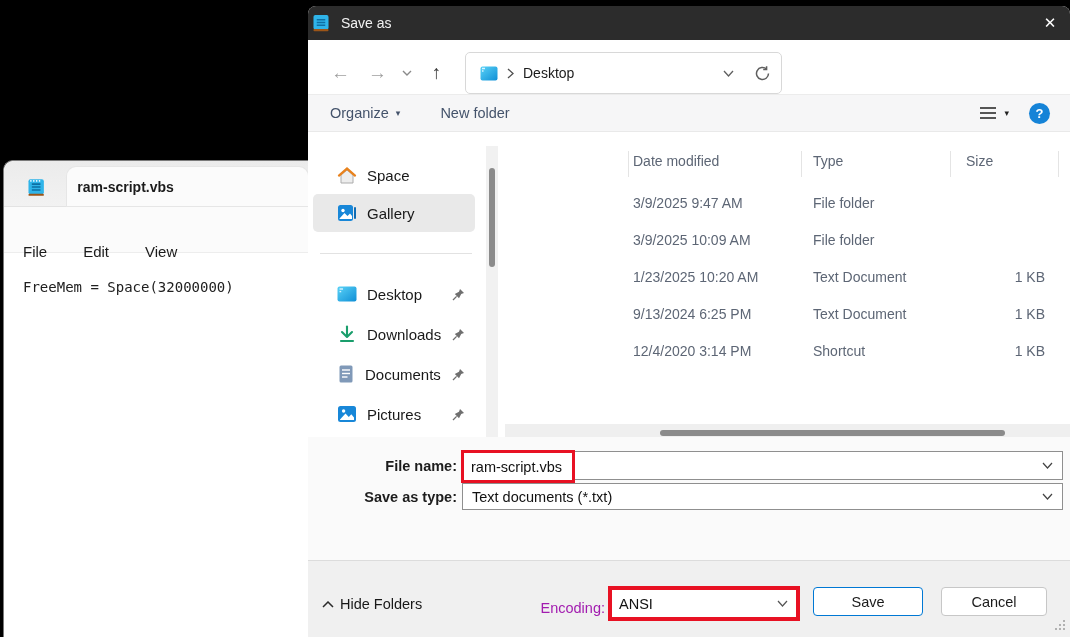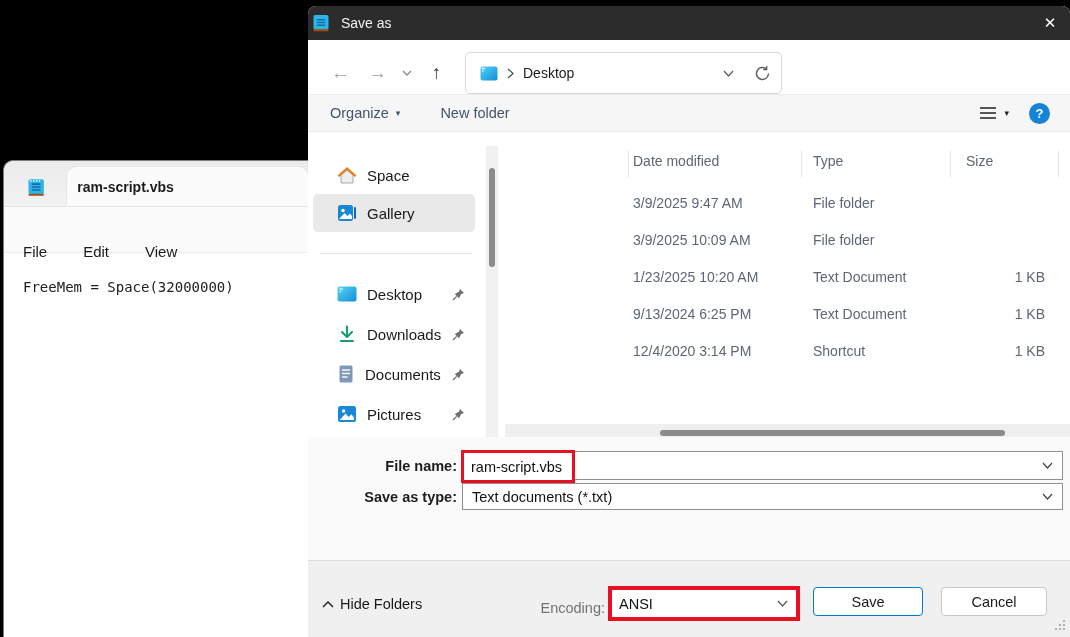--- a/index.html
+++ b/index.html
@@ -97,21 +97,21 @@
   .ffield .chev { position:absolute; right:9px; display:flex; }
   .row-name { top:14px; height:29px; } .row-name .ffield { height:29px; }
   .row-type { top:46px; height:27px; } .row-type .ffield { height:27px; }
   .red-wrap { position:absolute; left:-2px; top:-2px; height:33px; min-width:114px;
     border:3px solid #e81123; background:#fff; display:flex; align-items:center; padding:0 10px 0 7px; }
 
   .dfooter { position:absolute; left:0; top:554px; width:100%; height:77px; background:#f0f0f0;
     border-top:1px solid #dcdcdc; }
   .hidefolders { position:absolute; left:14px; top:35px; display:flex; align-items:center; gap:6px;
     font-size:14.5px; color:#191919; }
-  .enc-label { position:absolute; left:200px; width:97px; top:39px; text-align:right; font-size:14.5px; color:#737373; }
+  .enc-label { position:absolute; left:200px; width:97px; top:39px; text-align:right; font-size:14.5px; color:#a21caf; }
   .enc-box { position:absolute; left:300px; top:25px; width:192px; height:35px;
     border:4px solid #e81123; background:#fff; }
   .enc-inner { width:100%; height:100%; display:flex; align-items:center; padding-left:7px;
     font-size:14.5px; color:#111; position:relative; }
   .enc-inner .chev { position:absolute; right:8px; display:flex; }
   .btn { position:absolute; top:26px; height:29px; background:#fff; border-radius:4px;
     display:flex; align-items:center; justify-content:center; font-size:14.5px; color:#1b1b1b; }
   .btn-save { left:505px; width:110px; border:1px solid #0078d4; }
   .btn-cancel { left:633px; width:106px; border:1px solid #c7c7c7; }
   .grip { position:absolute; right:4px; bottom:2px; }

